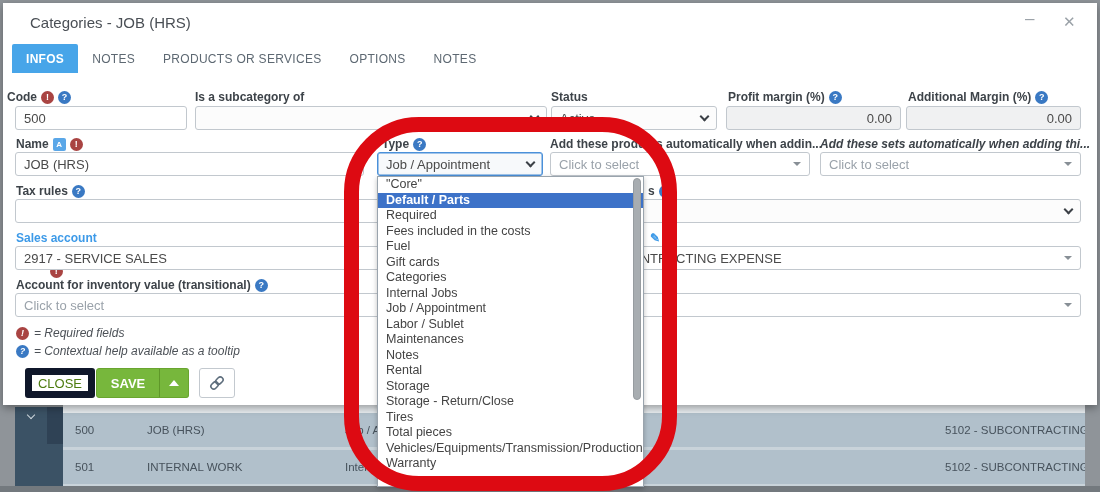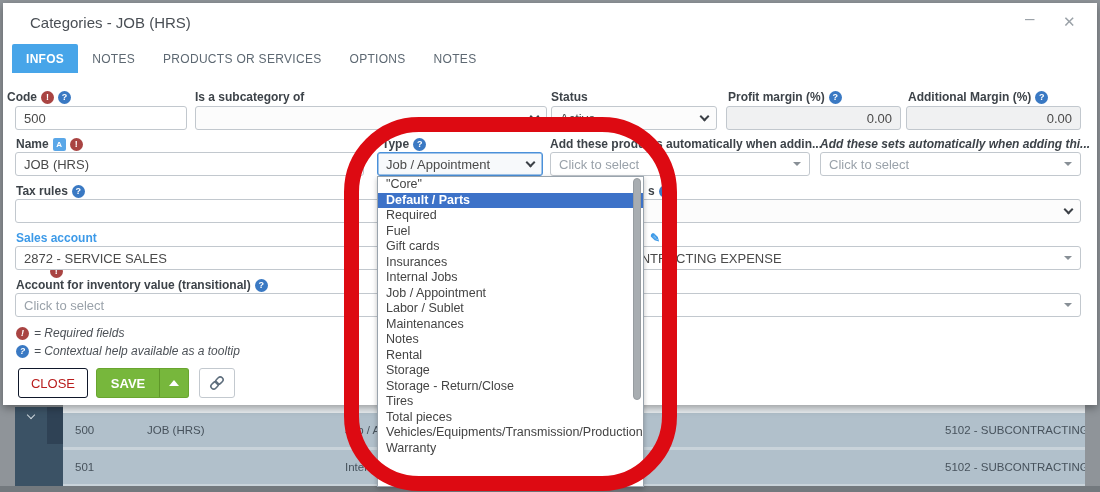--- a/index.html
+++ b/index.html
@@ -34,21 +34,21 @@
   .ico.req { background:#a94442; }
   .ico.hlp { background:#3a79c3; }
   .ico-edit { color:#3d9ae8; font-size:12px; line-height:1; flex:none; }
   .ico-tr { width:13px; height:13px; background:#5aa7e8; border-radius:2px; color:#fff; font-size:8px; font-weight:bold; display:inline-flex; align-items:center; justify-content:center; flex:none; }
 
   
   .legend-row { position:absolute; left:13px; display:flex; align-items:center; gap:5px; font-size:12px; font-style:italic; color:#4c5157; }
 
   
   .btn { position:absolute; top:365px; height:30px; border-radius:3px; display:flex; align-items:center; justify-content:center; font-size:13px; cursor:pointer; }
-  .btn-close { left:15px; width:70px; background:#fff; border:1px solid #0f172a; color:#b91c1c; }
+  .btn-close { left:22px; width:70px; background:#fff; border:7px solid #0f172a; color:#4d7c0f; }
   .btn-save { left:93px; width:64px; background:#77b73c; border:1px solid #69a52f; border-radius:3px 0 0 3px; color:#fff; font-weight:bold; }
   .btn-save-arrow { left:156px; width:30px; background:#77b73c; border:1px solid #69a52f; border-left:1px solid #5f9729; border-radius:0 3px 3px 0; }
   .up-tri { width:0; height:0; border-left:5px solid transparent; border-right:5px solid transparent; border-bottom:6px solid #fff; }
   .btn-link { left:196px; width:36px; background:#fff; border:1px solid #c3c9cf; }
 
   
   .ddl { position:absolute; left:377px; top:176px; width:267px; height:311px; background:#fff; border:1px solid #9aa4ad; box-shadow:0 2px 5px rgba(0,0,0,.25); z-index:30; overflow:hidden; }
   .opt { height:15.5px; line-height:15.5px; font-size:12.5px; color:#444; padding:0 8px; white-space:nowrap; overflow:hidden; cursor:pointer; }
   .opt.sel { background:#3d72c8; color:#fff; font-weight:bold; }
   .ddl-thumb { position:absolute; right:2px; top:2px; width:8px; height:222px; background:#a8adb1; border:1px solid #979ca0; border-radius:4px; z-index:31; cursor:pointer; }
@@ -79,20 +79,21 @@
   <div class="backdrop-table">
     <div class="bg-row" style="top:8px;">
       <span style="left:12px;">500</span>
       <span style="left:84px;">JOB (HRS)</span>
       <span style="left:282px;">Job / Appointment</span>
       <span style="left:882px;">5102 - SUBCONTRACTING EXPENSE</span>
     </div>
     <div class="bg-strip" style="top:42px; height:3px;"></div>
     <div class="bg-row" style="top:45px;">
       <span style="left:12px;">501</span>
+      <span style="left:84px;">INTERNAL WORK</span>
       <span style="left:282px;">Internal Jobs</span>
       <span style="left:882px;">5102 - SUBCONTRACTING EXPENSE</span>
     </div>
     <div class="bg-strip" style="top:79px; height:2px;"></div>
   </div>
   <div class="bottom-band"></div>
 
   <div class="modal">
     <div class="modal-title">Categories - JOB (HRS)</div>
     <div class="win-ctl win-min">–</div>
@@ -196,21 +197,21 @@
     <div class="inp native" style="left:542px; top:196px; width:536px;">
       <span class="nchev"></span>
     </div>
 
     <div class="lbl link" style="left:13px; top:228px;">
       <span>Sales account</span>
       <span class="ico-edit">✎</span>
       <span class="ico req">!</span>
     </div>
     <div class="inp" style="left:12px; top:243px; width:641px;">
-      <span>2872 - SERVICE SALES</span>
+      <span>2917 - SERVICE SALES</span>
     </div>
 
     <div class="lbl" style="left:647px; top:228px;">
       <span class="ico-edit">✎</span>
       <span class="ico req">!</span>
     </div>
     <div class="inp" style="left:542px; top:243px; width:536px;">
       <span>5102 - SUBCONTRACTING EXPENSE</span>
       <span class="sarrow"></span>
     </div>
@@ -247,23 +248,24 @@
           <rect x="5.2" y="7.4" width="5.6" height="8" rx="2.8"></rect>
         </g>
       </svg>
     </div>
   </div>
 
   <div class="ddl">
       <div class="opt">"Core"</div>
       <div class="opt sel">Default / Parts</div>
       <div class="opt">Required</div>
+      <div class="opt">Fees included in the costs</div>
       <div class="opt">Fuel</div>
       <div class="opt">Gift cards</div>
-      <div class="opt">Insurances</div>
+      <div class="opt">Categories</div>
       <div class="opt">Internal Jobs</div>
       <div class="opt">Job / Appointment</div>
       <div class="opt">Labor / Sublet</div>
       <div class="opt">Maintenances</div>
       <div class="opt">Notes</div>
       <div class="opt">Rental</div>
       <div class="opt">Storage</div>
       <div class="opt">Storage - Return/Close</div>
       <div class="opt">Tires</div>
       <div class="opt">Total pieces</div>

